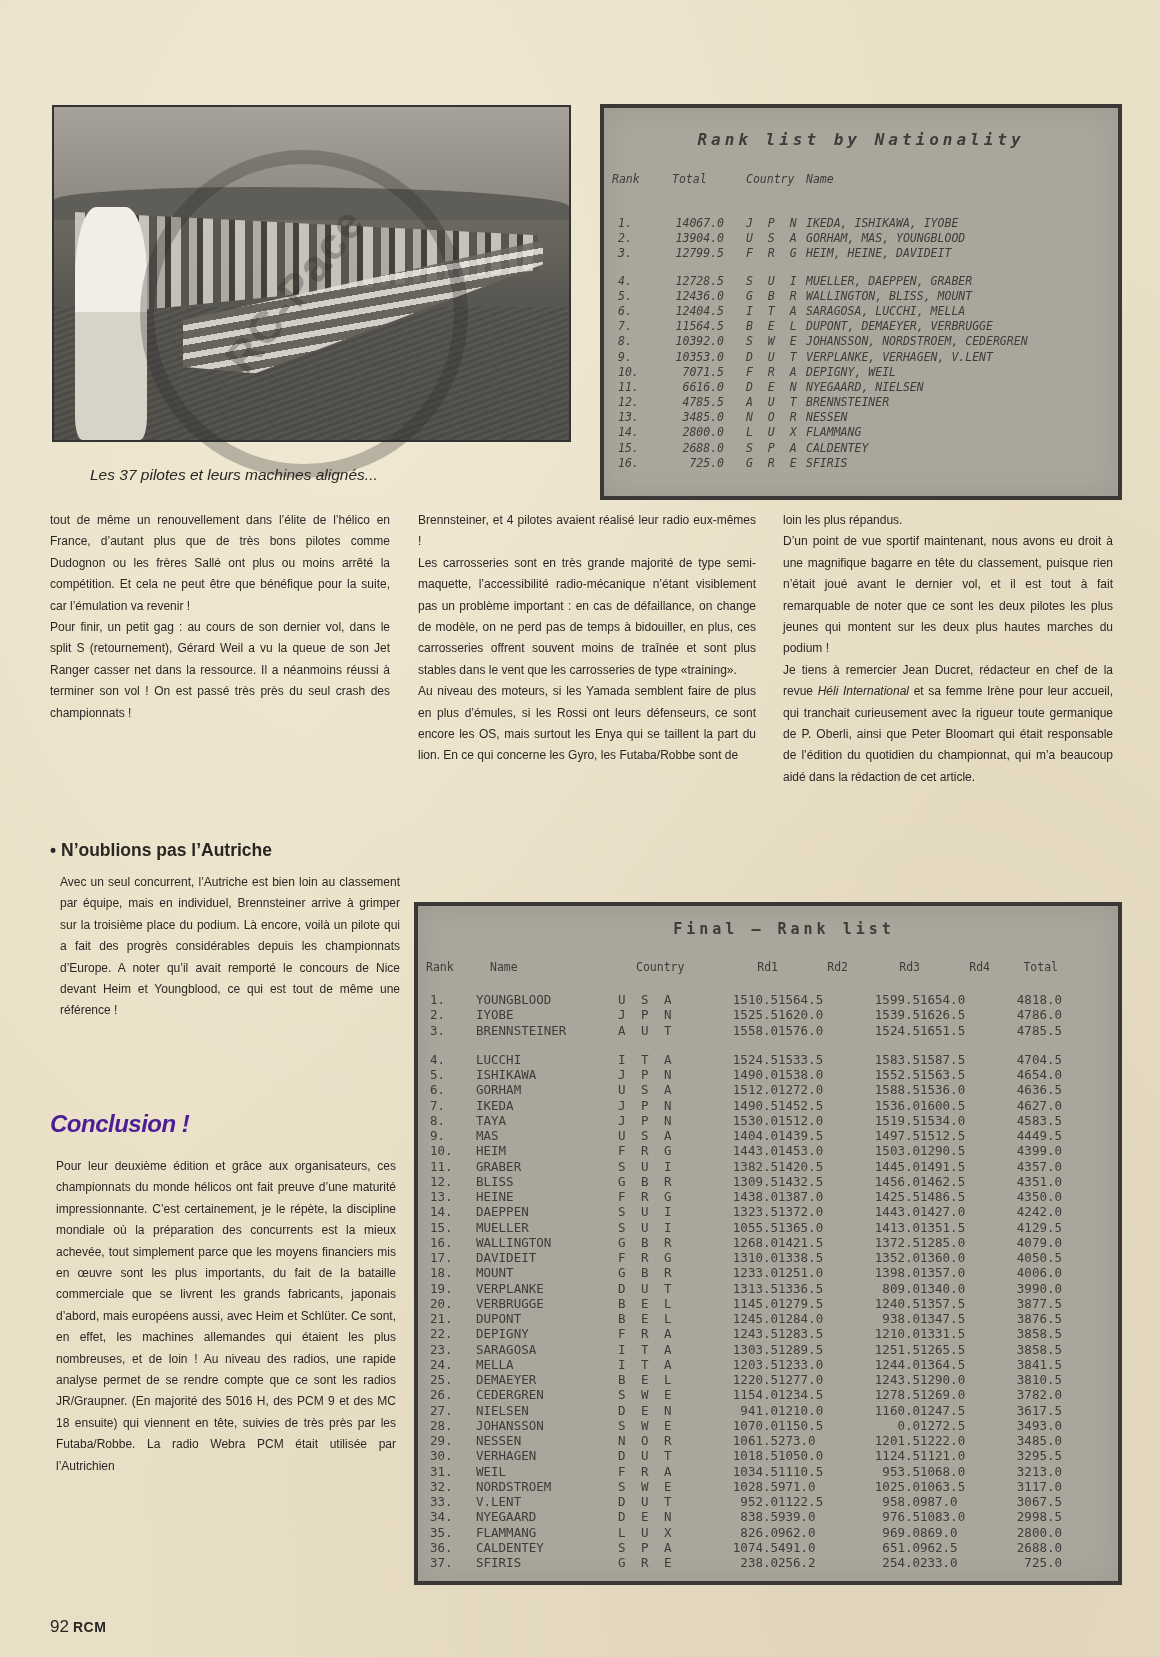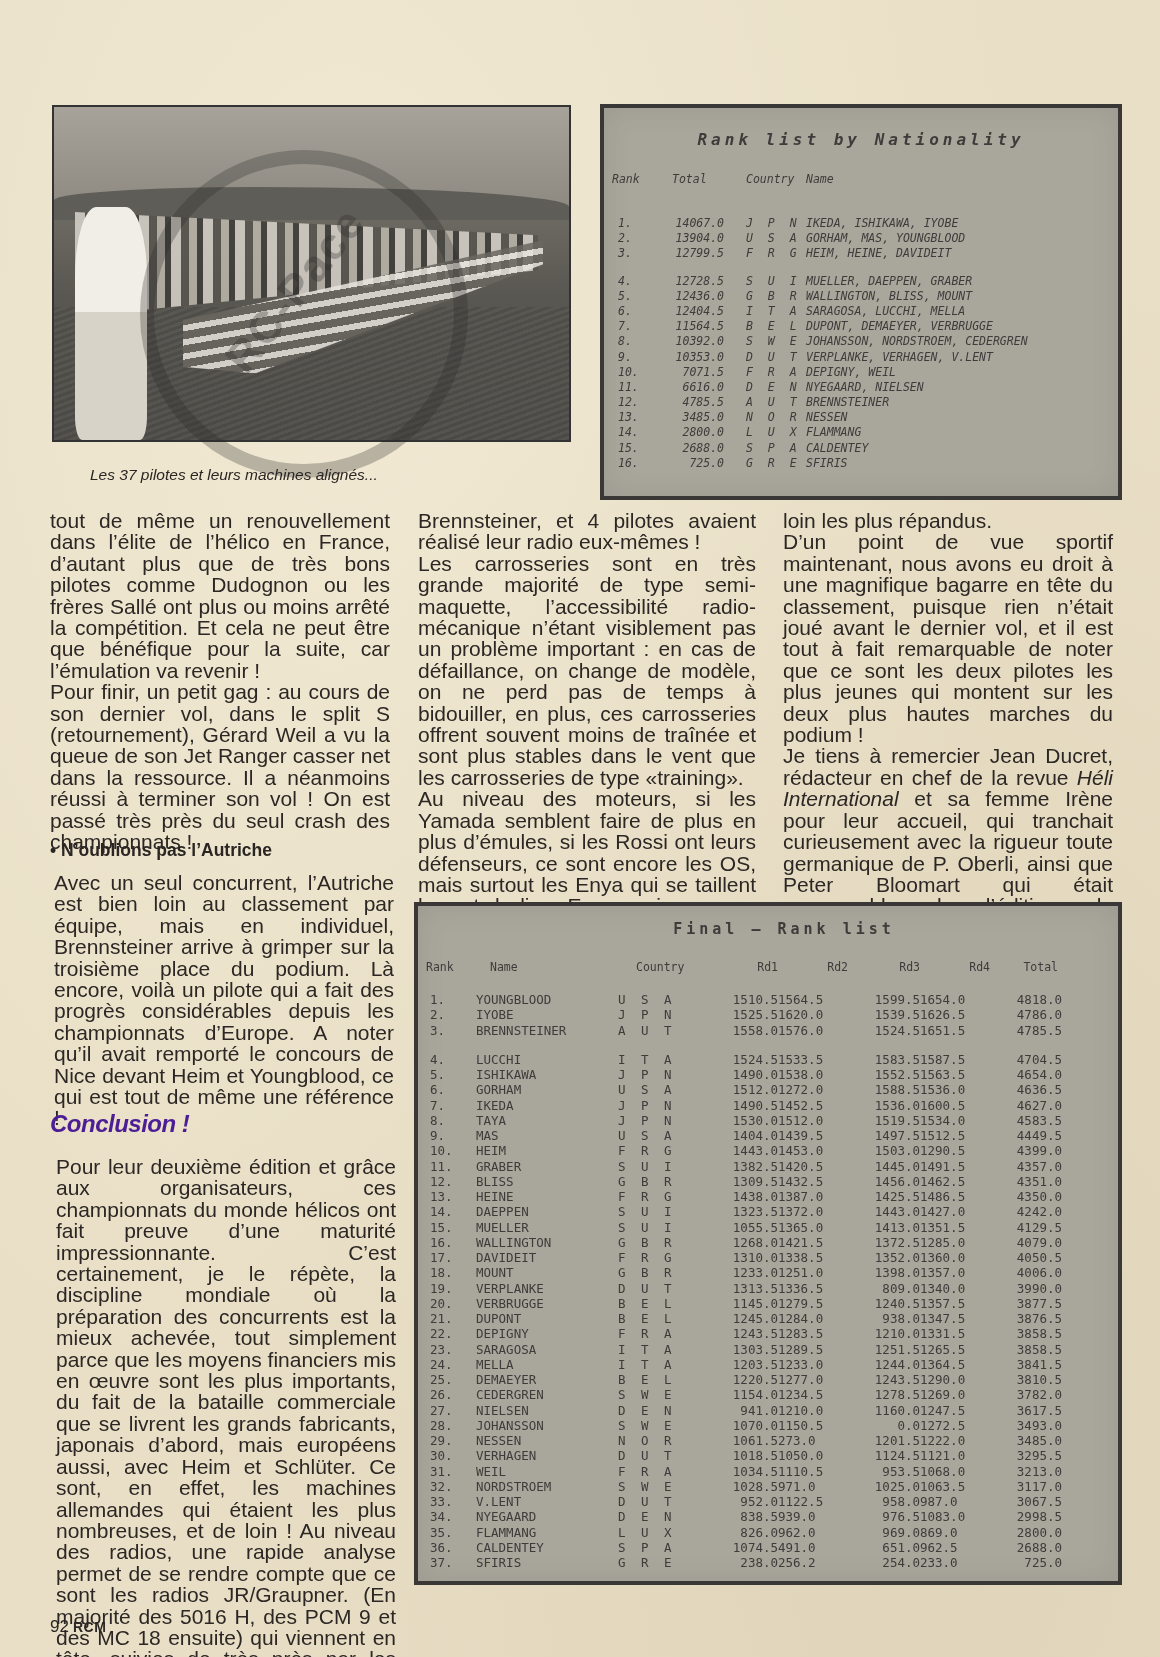--- a/index.html
+++ b/index.html
@@ -73,27 +73,27 @@
   .fin .c-rank { position:absolute; left: 12px; width: 40px; }
   .fin .c-name { position:absolute; left: 58px; width: 140px; white-space: nowrap; }
   .fin .c-country { position:absolute; left: 200px; width: 60px; letter-spacing: 4px; }
   .fin .c-rd1 { position:absolute; left: 290px; width: 70px; text-align: right; }
   .fin .c-rd2 { position:absolute; left: 360px; width: 70px; }
   .fin .c-rd3 { position:absolute; left: 432px; width: 70px; text-align: right; }
   .fin .c-rd4 { position:absolute; left: 502px; width: 70px; text-align: left; }
   .fin .c-total { position:absolute; left: 574px; width: 70px; text-align: right; }
 
   
-  .col { position: absolute; font-size: 21px; line-height: 21.4px; text-align: justify; color: #2c2724; }
+  .col { position: absolute; font-size: 12px; line-height: 21.4px; text-align: justify; color: #2c2724; }
   .col p { margin: 0; }
   .col1a { left: 50px; top: 510px; width: 340px; }
   .col2 { left: 418px; top: 510px; width: 338px; }
   .col3 { left: 783px; top: 510px; width: 330px; }
   .subhead { position:absolute; left: 50px; top: 840px; font-weight: bold; font-size: 17.5px; color: #2a2623; }
-  .col1b { left: 54px; top: 872px; width: 340px; }
+  .col1b { left: 60px; top: 872px; width: 340px; }
   .conclusion { position:absolute; left: 50px; top: 1110px; font-weight: 900; font-style: italic; font-size: 24px; color: #4c1d95; letter-spacing: -0.5px; }
   .col1c { left: 56px; top: 1156px; width: 340px; }
   .footer { position:absolute; left: 50px; top: 1617px; font-size: 17px; color: #2a2623; }
   .footer .mag { font-weight: 900; font-size: 14px; letter-spacing: 0.5px; margin-left: 4px; }
 </style>
 </head>
 <body>
 
 <div class="page-bg"></div>
 

